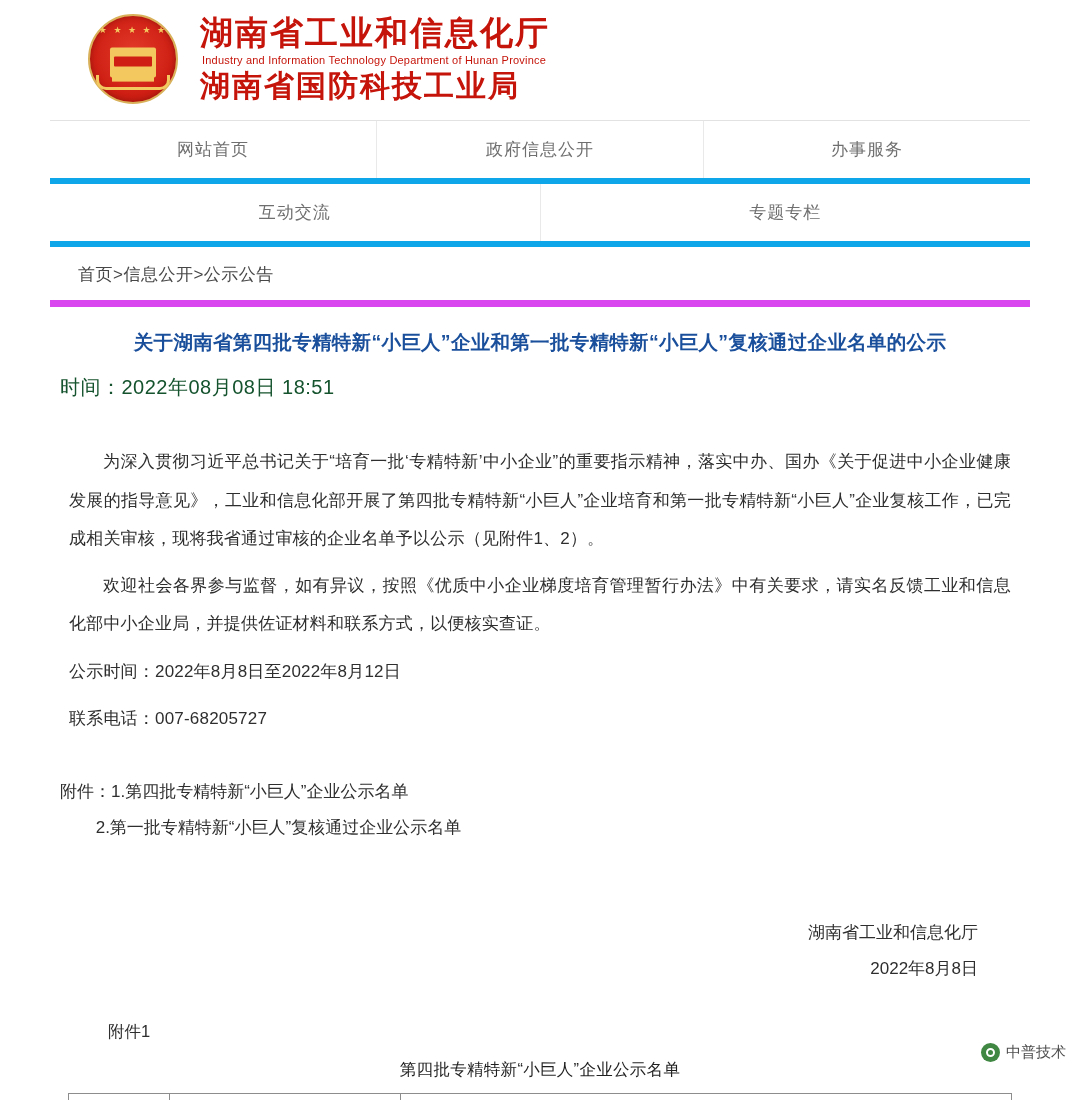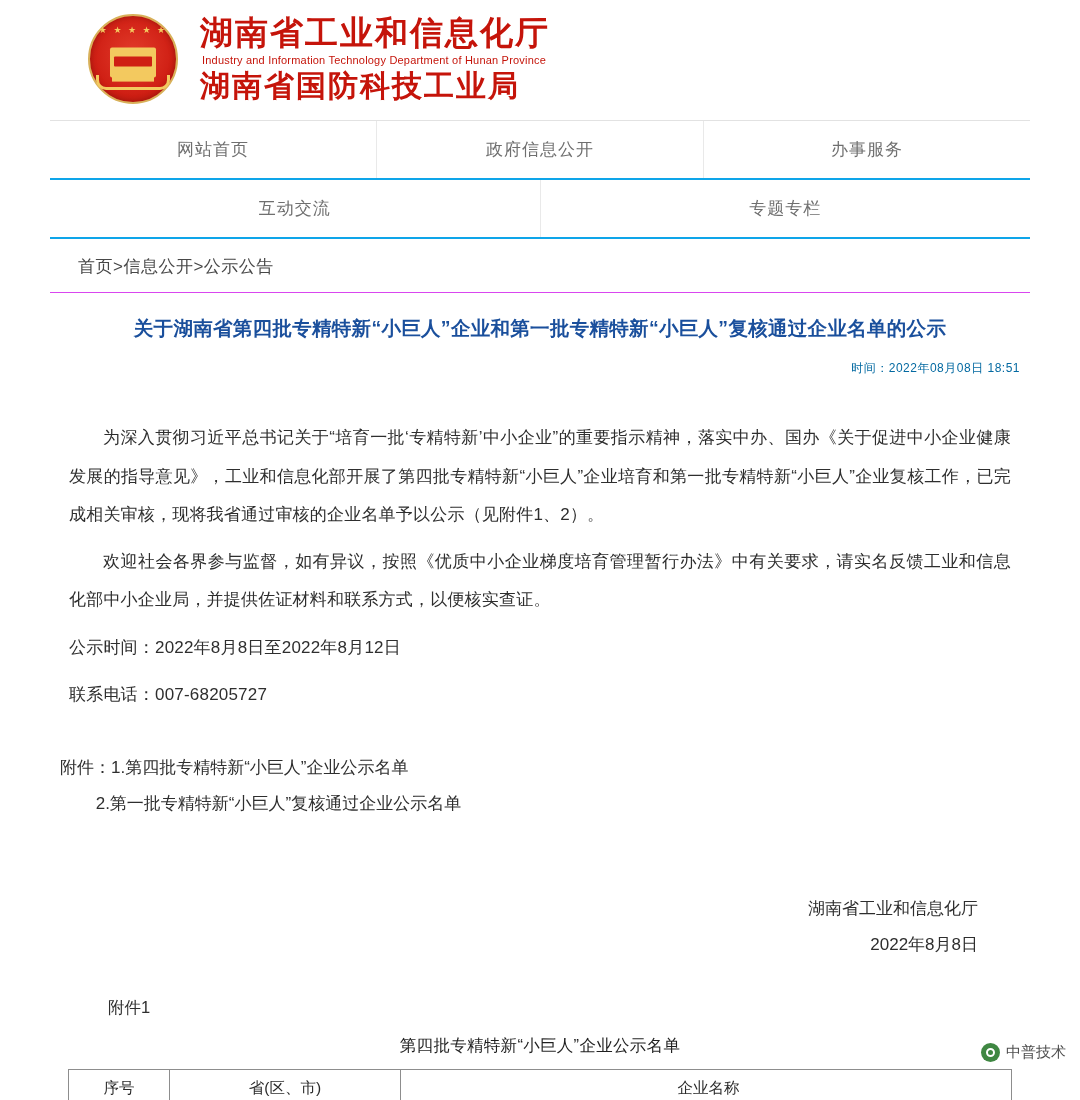--- a/index.html
+++ b/index.html
@@ -97,61 +97,61 @@
     white-space: nowrap;
   }
 
   
   .nav-wrap {
     margin: 6px 50px 0 50px;
     border-top: 1px solid #e2e2e2;
   }
   .nav-row {
     display: flex;
-    border-bottom: 2px solid #0ea5e9;
+    border-bottom: 6px solid #0ea5e9;
   }
   .nav-cell {
     flex: 1 1 0;
     text-align: center;
     font-size: 17px;
     color: #6f6f6f;
     padding: 17px 0;
     border-right: 1px solid #e9e9e9;
     letter-spacing: 1px;
   }
   .nav-cell:last-child { border-right: none; }
   .nav-row-2 .nav-cell { flex: 1 1 0; }
 
   
   .breadcrumb {
     margin: 0 50px;
     padding: 16px 0 14px 28px;
     font-size: 17px;
     color: #474747;
-    border-bottom: 1px solid #d946ef;
+    border-bottom: 7px solid #d946ef;
     letter-spacing: .5px;
   }
 
   
   .article {
     padding: 0 60px;
   }
   .doc-title {
     color: #1a4f9c;
     font-size: 19.5px;
     font-weight: bold;
     text-align: center;
     letter-spacing: .3px;
     margin: 22px 0 0 0;
     line-height: 1.4;
   }
   .doc-time {
-    text-align: right;
-    font-size: 12px;
-    color: #0369a1;
+    text-align: left;
+    font-size: 20px;
+    color: #14532d;
     margin-top: 18px;
     letter-spacing: .5px;
   }
   .body-text {
     margin-top: 42px;
     font-size: 17px;
     line-height: 2.25;
     color: #2e2e2e;
     letter-spacing: .2px;
     text-align: justify;

